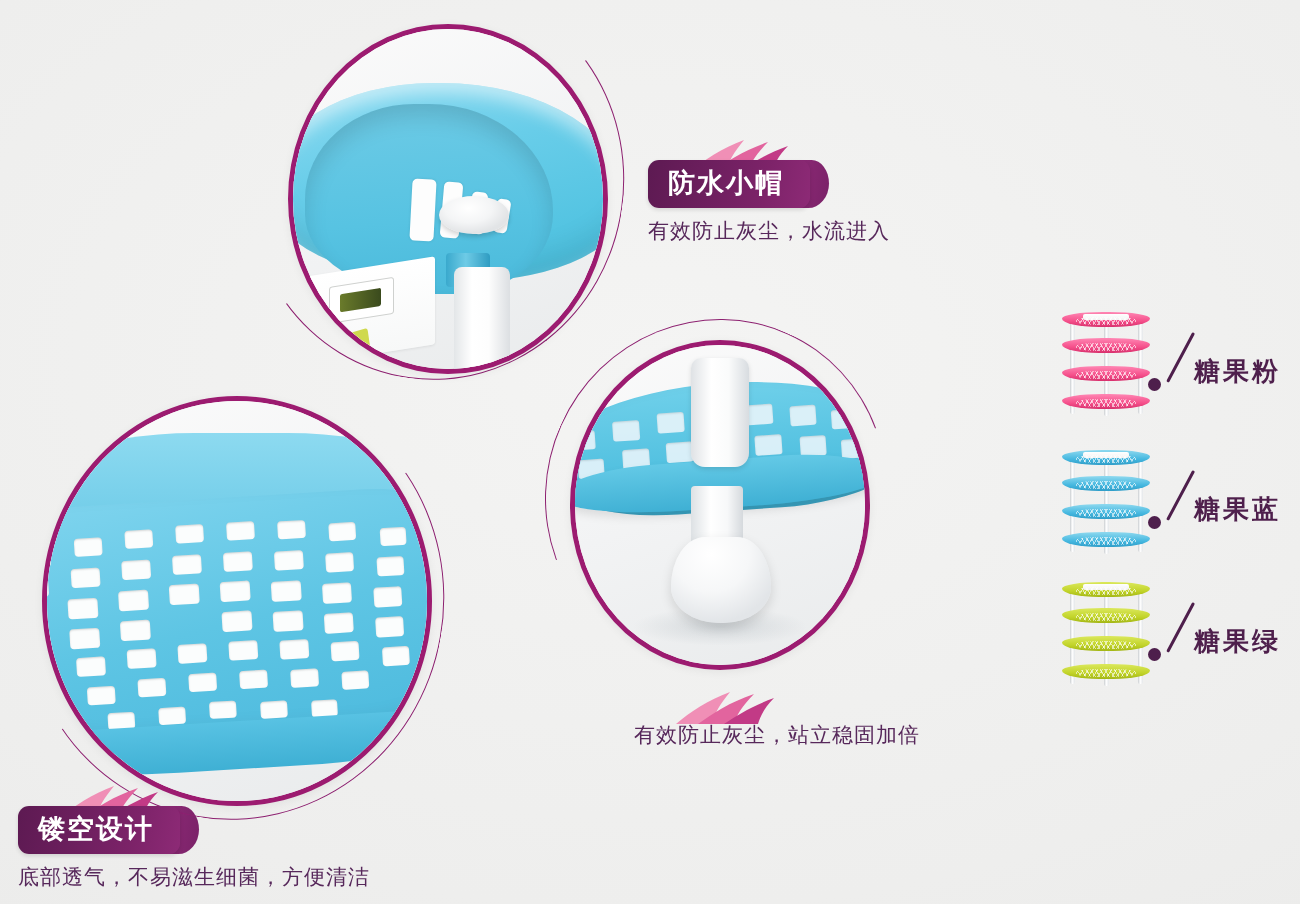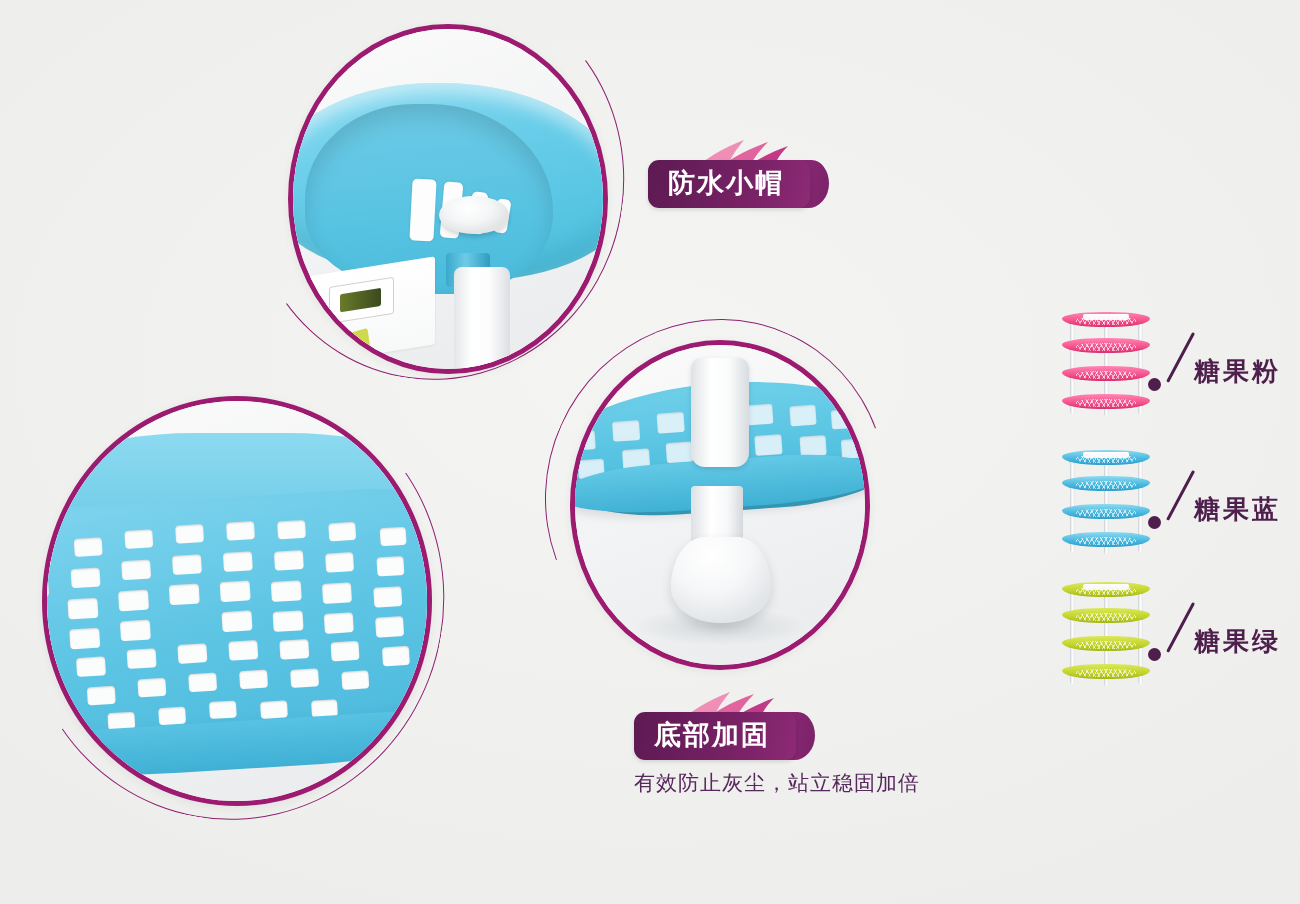--- a/index.html
+++ b/index.html
@@ -345,32 +345,41 @@
     </div>
   </div>
 
   <div class="feature" style="left:648px; top:160px;">
     <svg class="flame" viewBox="0 0 112 34">
       <path d="M8 34 C22 22 40 10 62 2 C52 14 46 24 44 34 Z" fill="#f08fb6"></path>
       <path d="M30 34 C44 24 62 12 86 4 C74 16 68 26 66 34 Z" fill="#e2649e"></path>
       <path d="M56 34 C68 26 84 16 106 8 C96 18 92 27 90 34 Z" fill="#c23a86"></path>
     </svg>
     <div class="pill">防水小帽</div>
+    <div class="sub">有效防止灰尘，水流进入</div>
   </div>
 
   <div class="feature" style="left:634px; top:712px;">
     <svg class="flame" viewBox="0 0 112 34">
       <path d="M8 34 C22 22 40 10 62 2 C52 14 46 24 44 34 Z" fill="#f08fb6"></path>
       <path d="M30 34 C44 24 62 12 86 4 C74 16 68 26 66 34 Z" fill="#e2649e"></path>
       <path d="M56 34 C68 26 84 16 106 8 C96 18 92 27 90 34 Z" fill="#c23a86"></path>
     </svg>
-    <div class="pill">底部加固</div>
     <div class="sub">有效防止灰尘，站立稳固加倍</div>
   </div>
 
+  <div class="feature" style="left:18px; top:806px;">
+    <svg class="flame" viewBox="0 0 112 34">
+      <path d="M8 34 C22 22 40 10 62 2 C52 14 46 24 44 34 Z" fill="#f08fb6"></path>
+      <path d="M30 34 C44 24 62 12 86 4 C74 16 68 26 66 34 Z" fill="#e2649e"></path>
+      <path d="M56 34 C68 26 84 16 106 8 C96 18 92 27 90 34 Z" fill="#c23a86"></path>
+    </svg>
+    <div class="pill">镂空设计</div>
+    <div class="sub">底部透气，不易滋生细菌，方便清洁</div>
+  </div>
 
   <div class="variant" style="left:1052px; top:306px;">
     <div class="rack" style="left:8px; top:4px; width:92px; height:108px;">
       <div class="pole" style="left:10px; top:6px;  height:98px;"></div>
       <div class="pole" style="left:44px; top:2px;  height:104px;"></div>
       <div class="pole" style="left:78px; top:6px;  height:98px;"></div>
       <div class="tier top" style="top:2px;  background:linear-gradient(180deg,#ff87b4,#f5508b 60%,#d8306d);">
         <div class="card"></div>
           <div class="mesh"></div>
       </div>

